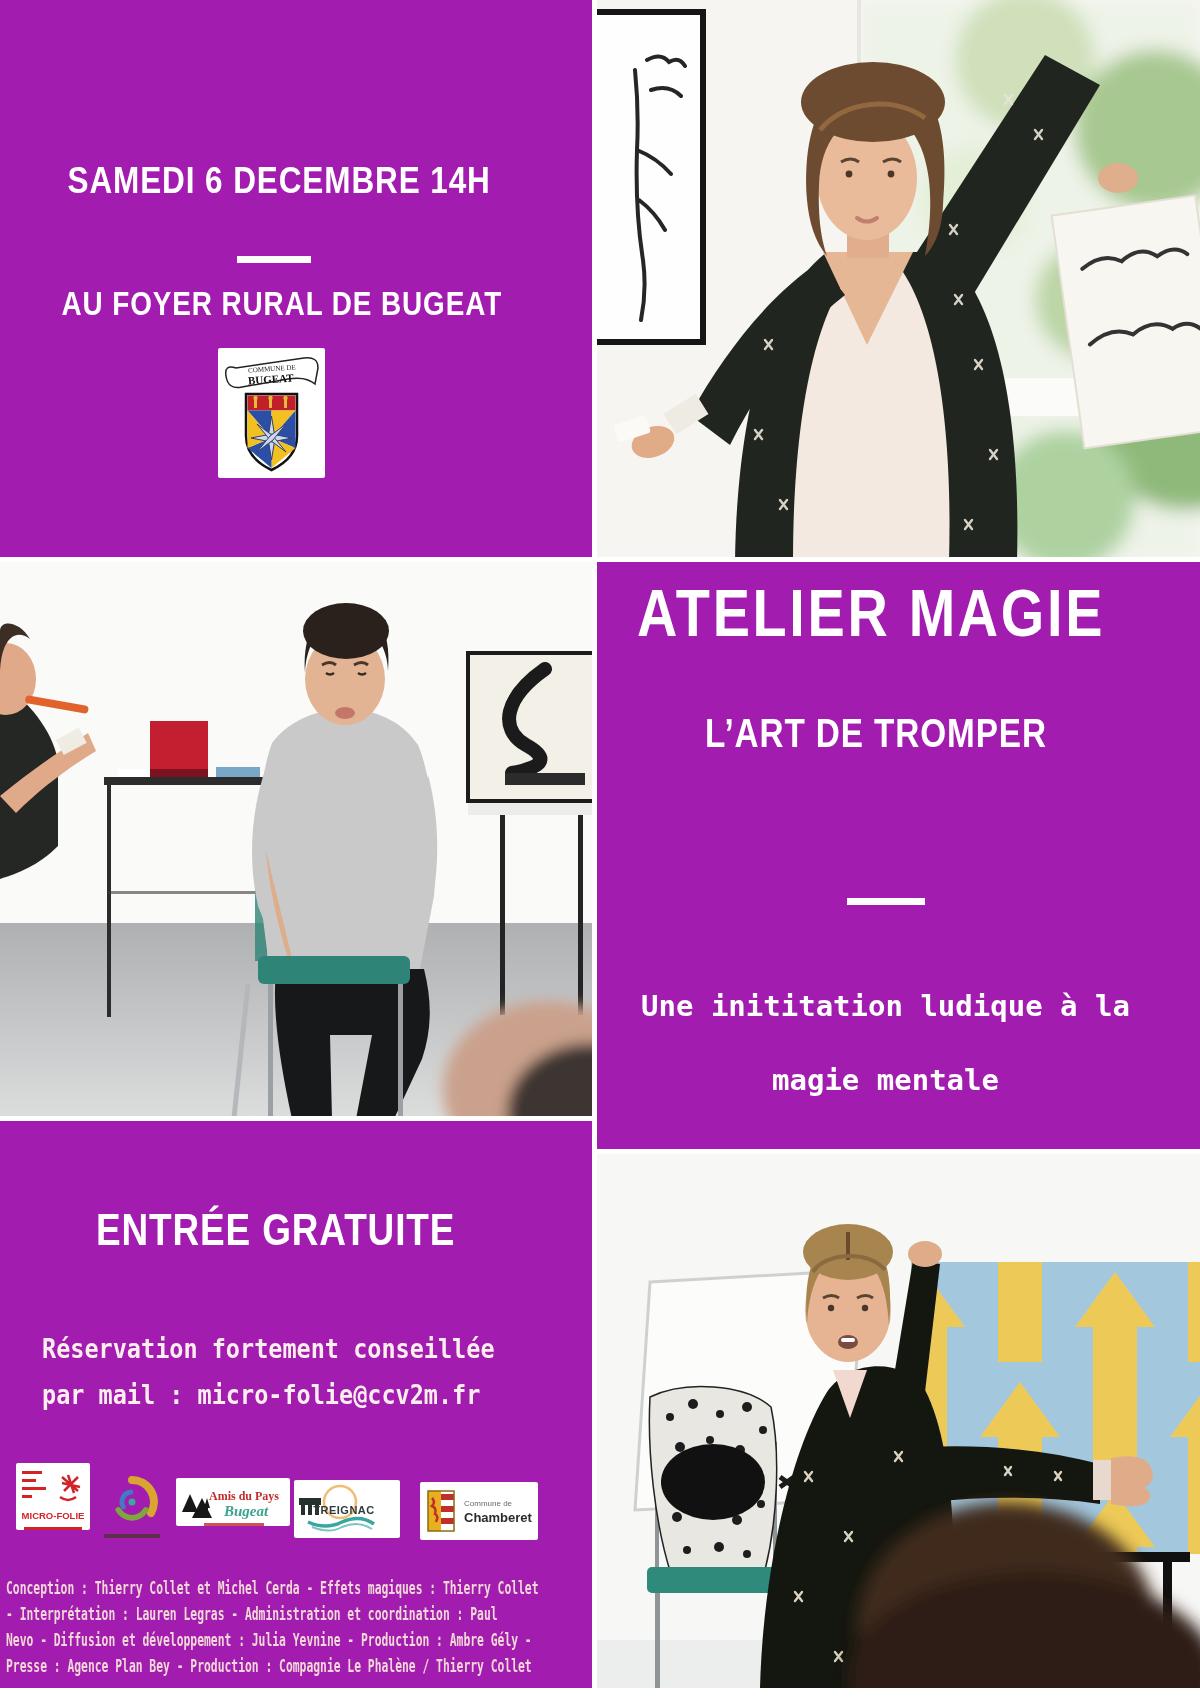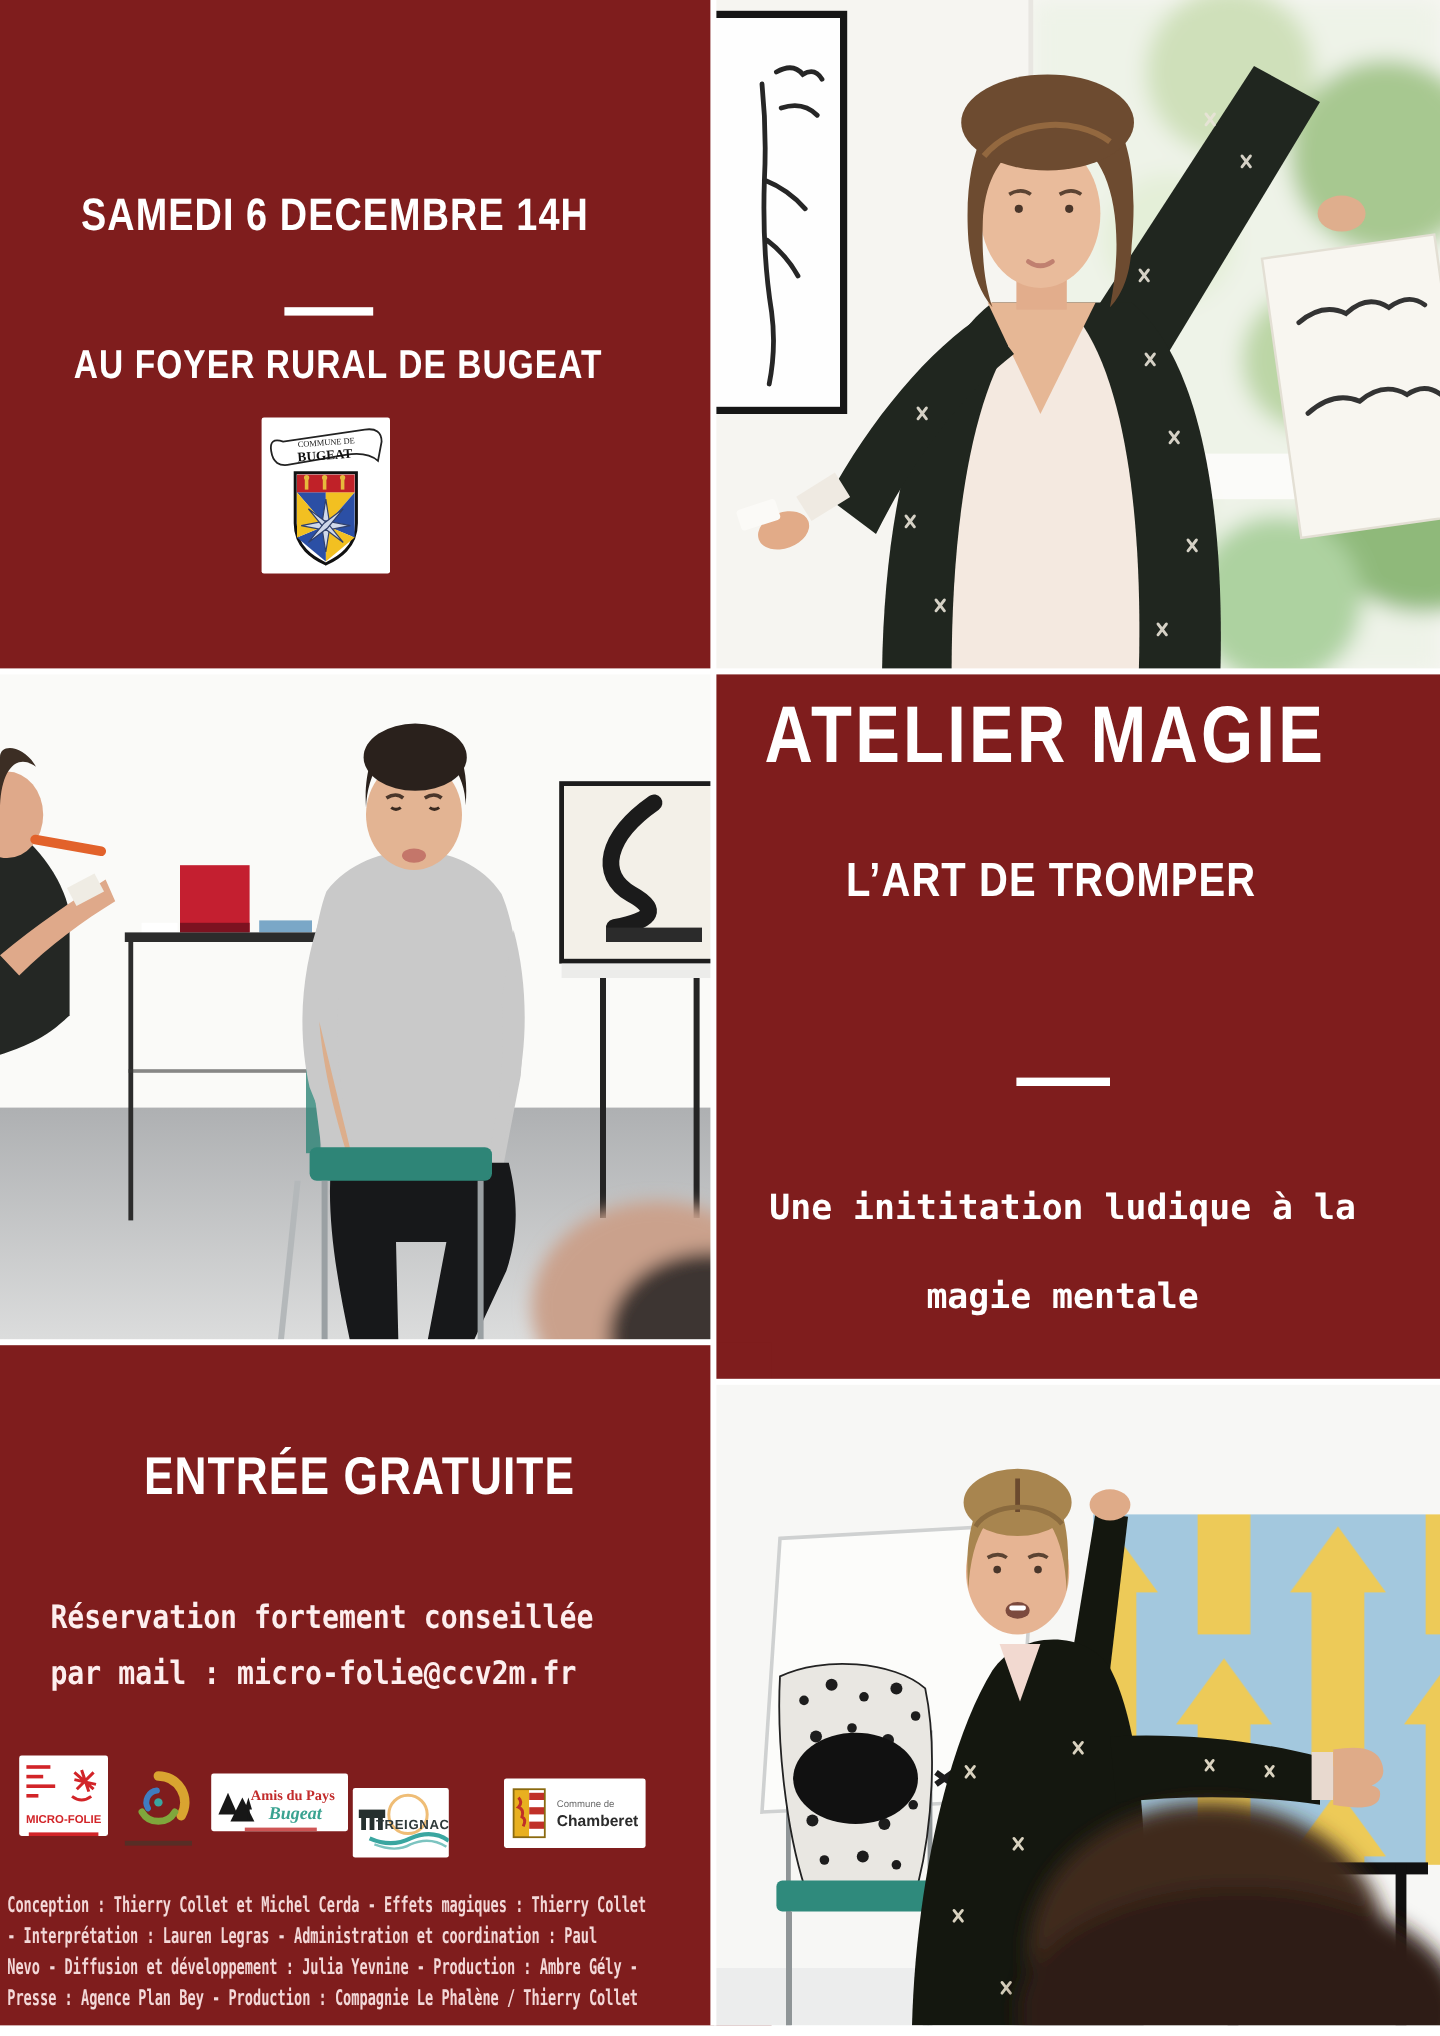--- a/index.html
+++ b/index.html
@@ -1,25 +1,25 @@
 <!DOCTYPE html>
 <html><head>
 <meta charset="utf-8">
 <style>
   html,body{margin:0;padding:0;background:#e9e9e9;}
   #poster{position:relative;width:1200px;height:1697px;background:#ffffff;overflow:hidden;
           font-family:"Liberation Sans",sans-serif;}
   .abs{position:absolute;}
-  .red{background:#7f1d1d;}
+  .red{background:#a21caf;}
   
   #block-tl{left:0;top:0;width:595px;height:561px;}
   #photo1{left:595px;top:0;width:605px;height:561px;}
   #photo2{left:0;top:561px;width:595px;height:558px;}
   #block-mr{left:595px;top:561px;width:605px;height:591px;}
-  #block-bl{left:0;top:1119px;width:595px;height:569px;padding-left:48px;}
+  #block-bl{left:0;top:1119px;width:595px;height:569px;}
   #photo3{left:595px;top:1152px;width:605px;height:536px;}
   .rule{background:#ffffff;z-index:40;}
   
   .h{color:#fff;font-weight:700;width:100%;left:0;text-align:center;}
   .h > span{display:inline-block;transform:scale(.9,1.08);white-space:nowrap;letter-spacing:1px;}
   .mono{font-family:"DejaVu Sans Mono",monospace;font-weight:700;color:#fff;}
   .divider{background:#fff;height:7px;width:84px;}
   svg{display:block;}
   .logo-box{position:absolute;background:#fff;border-radius:2px;overflow:hidden;}
   .credits-line{white-space:nowrap;transform:scaleX(0.63);transform-origin:0 50%;
@@ -279,21 +279,21 @@
       <svg width="114" height="58" viewBox="0 0 114 58">
         <path d="M6,34 L14,16 L22,34 Z" fill="#171717"></path>
         <path d="M16,40 L26,20 L36,40 Z" fill="#171717"></path>
         <path d="M28,30 l3,-10 l3,10 l-2,0 l0,8 l-2,0 l0,-8 Z" fill="#171717"></path>
         <text x="68" y="22" font-size="12" font-weight="bold" fill="#c22b2b" text-anchor="middle" font-family="Liberation Serif,serif">Amis du Pays</text>
         <text x="70" y="38" font-size="15" font-weight="bold" font-style="italic" fill="#3aa391" text-anchor="middle" font-family="Liberation Serif,serif">Bugeat</text>
         <rect x="28" y="45" width="60" height="3" fill="#c22b2b" opacity=".8"></rect>
       </svg>
     </div>
 
-    <div class="logo-box" style="left:294px;top:371px;width:80px;height:58px;">
+    <div class="logo-box" style="left:294px;top:361px;width:106px;height:58px;">
       <svg width="84" height="58" viewBox="0 0 84 58">
         <circle cx="46" cy="22" r="16" fill="none" stroke="#e8a13c" stroke-width="2.5" opacity=".7"></circle>
         <rect x="5" y="18" width="22" height="7" fill="#26302f"></rect>
         <rect x="7" y="25" width="4" height="10" fill="#26302f"></rect>
         <rect x="14" y="25" width="4" height="10" fill="#26302f"></rect>
         <rect x="21" y="25" width="4" height="10" fill="#26302f"></rect>
         <text x="50" y="34" font-size="11" font-weight="bold" fill="#2f3a3a" text-anchor="middle" font-family="Liberation Sans,sans-serif" letter-spacing="0.5">TREIGNAC</text>
         <path d="M14,42 q18,8 34,0 q18,-8 32,2" fill="none" stroke="#3aa6a0" stroke-width="3.5"></path>
         <path d="M18,47 q18,7 30,0 q16,-7 30,2" fill="none" stroke="#7cc4c0" stroke-width="2"></path>
       </svg>

